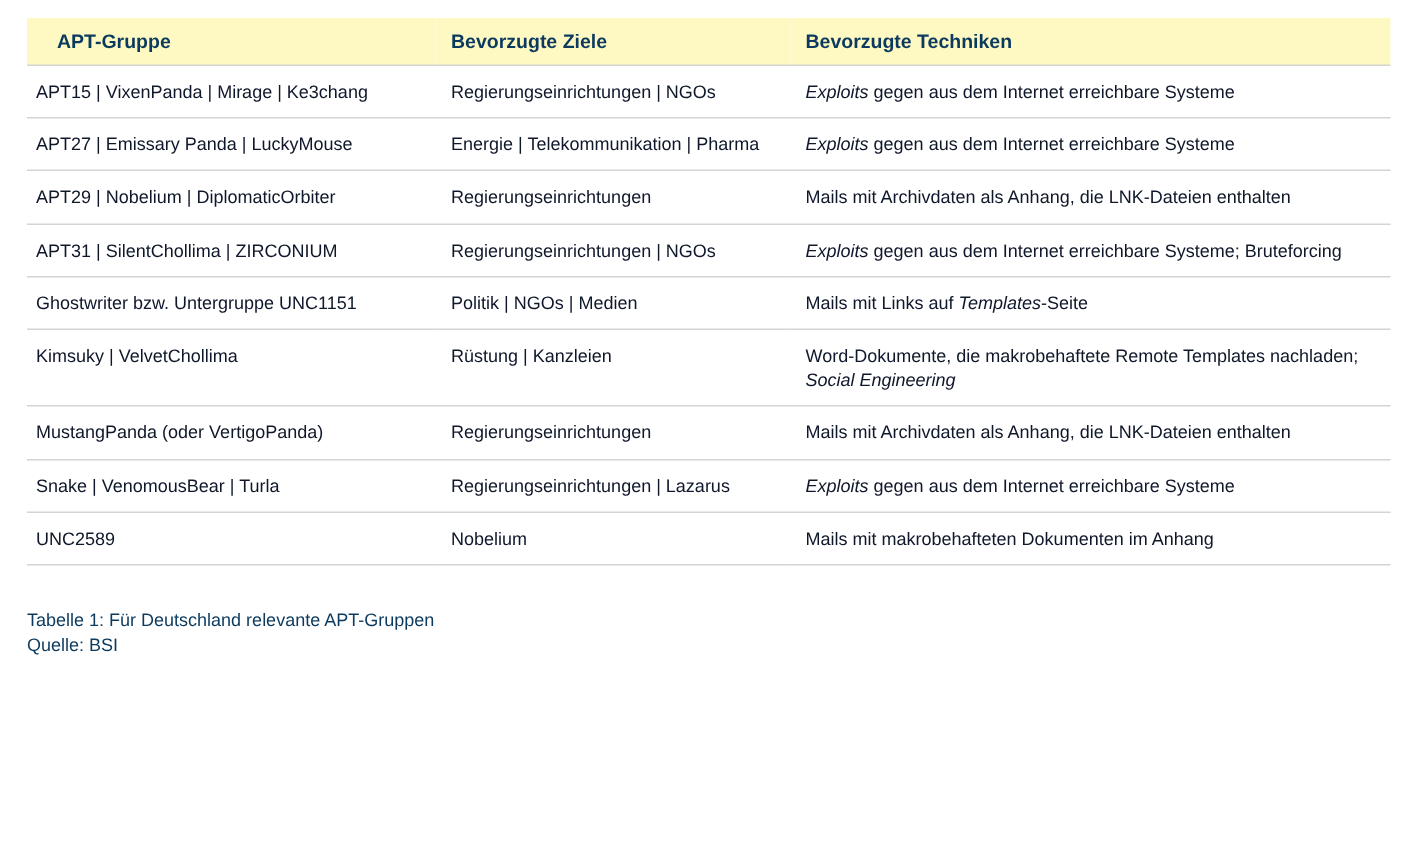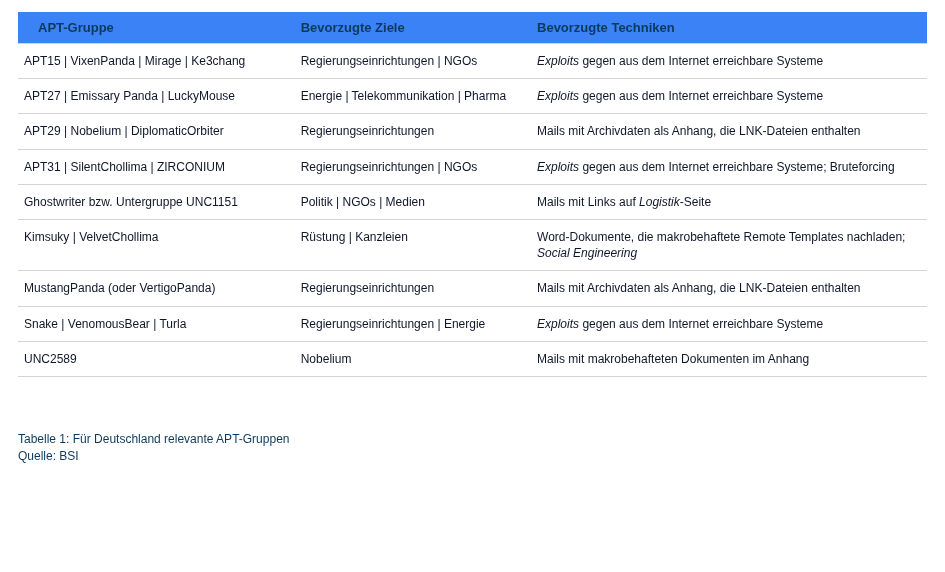--- a/index.html
+++ b/index.html
@@ -9,41 +9,41 @@
       padding: 12px 18px;
       width: 945px;
       color: #0b3a5e;
     }
     table {
       width: 100%;
       border-collapse: collapse;
       table-layout: fixed;
     }
     th {
-      background: #3b82f6;
+      background: #fef9c3;
       color: #0b3a5e;
       font-weight: bold;
       text-align: left;
       padding: 8px 10px;
       font-size: 13px;
       border-bottom: 1px solid #d4d4d4;
     }
     th:first-child { padding-left: 20px; }
     td {
       padding: 9px 10px;
       font-size: 12px;
       color: #0f172a;
       vertical-align: top;
       border-bottom: 1px solid #d4d4d4;
       line-height: 1.35;
     }
     td:first-child { padding-left: 6px; }
     .em { font-style: italic; text-align: center; }
     .caption {
-      margin-top: 54px;
+      margin-top: 28px;
       font-size: 12px;
       color: #0b3a5e;
       line-height: 1.4;
     }
     col.c1 { width: 30%; }
     col.c2 { width: 26%; }
     col.c3 { width: 44%; }
   </style>
 </head>
 <body>
@@ -78,35 +78,35 @@
         <td>Mails mit Archivdaten als Anhang, die LNK-Dateien enthalten</td>
       </tr>
       <tr>
         <td>APT31 | SilentChollima | ZIRCONIUM</td>
         <td>Regierungseinrichtungen | NGOs</td>
         <td><span class="em">Exploits</span> gegen aus dem Internet erreichbare Systeme; Bruteforcing</td>
       </tr>
       <tr>
         <td>Ghostwriter bzw. Untergruppe UNC1151</td>
         <td>Politik | NGOs |  Medien</td>
-        <td>Mails mit Links auf <span class="em">Logistik</span>-Seite</td>
+        <td>Mails mit Links auf <span class="em">Templates</span>-Seite</td>
       </tr>
       <tr>
         <td>Kimsuky | VelvetChollima</td>
         <td>Rüstung | Kanzleien</td>
         <td>Word-Dokumente, die makrobehaftete Remote Templates nachladen; <span class="em">Social Engineering</span></td>
       </tr>
       <tr>
         <td>MustangPanda (oder VertigoPanda)</td>
         <td>Regierungseinrichtungen</td>
         <td>Mails mit Archivdaten als Anhang, die LNK-Dateien enthalten</td>
       </tr>
       <tr>
         <td>Snake | VenomousBear | Turla</td>
-        <td>Regierungseinrichtungen | Energie</td>
+        <td>Regierungseinrichtungen | Lazarus</td>
         <td><span class="em">Exploits</span> gegen aus dem Internet erreichbare Systeme</td>
       </tr>
       <tr>
         <td>UNC2589</td>
         <td>Nobelium</td>
         <td>Mails mit makrobehafteten Dokumenten im Anhang</td>
       </tr>
     </tbody>
 </table>
 

